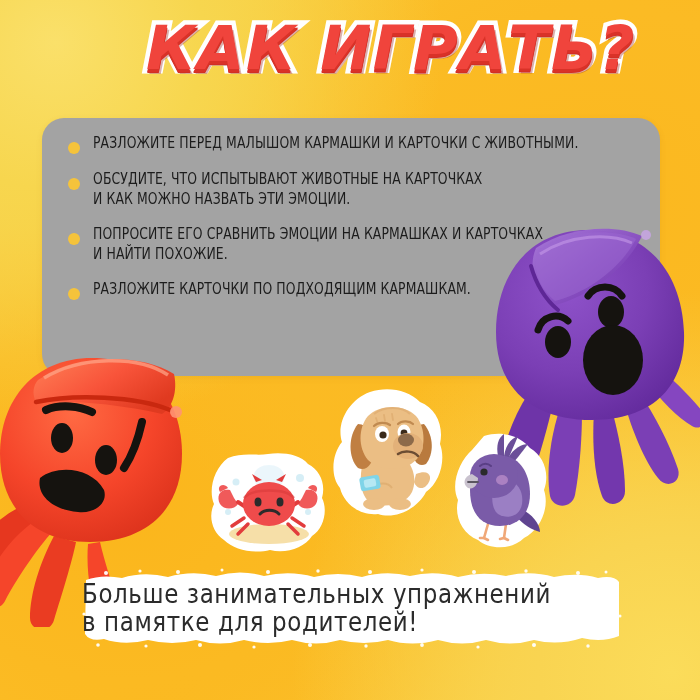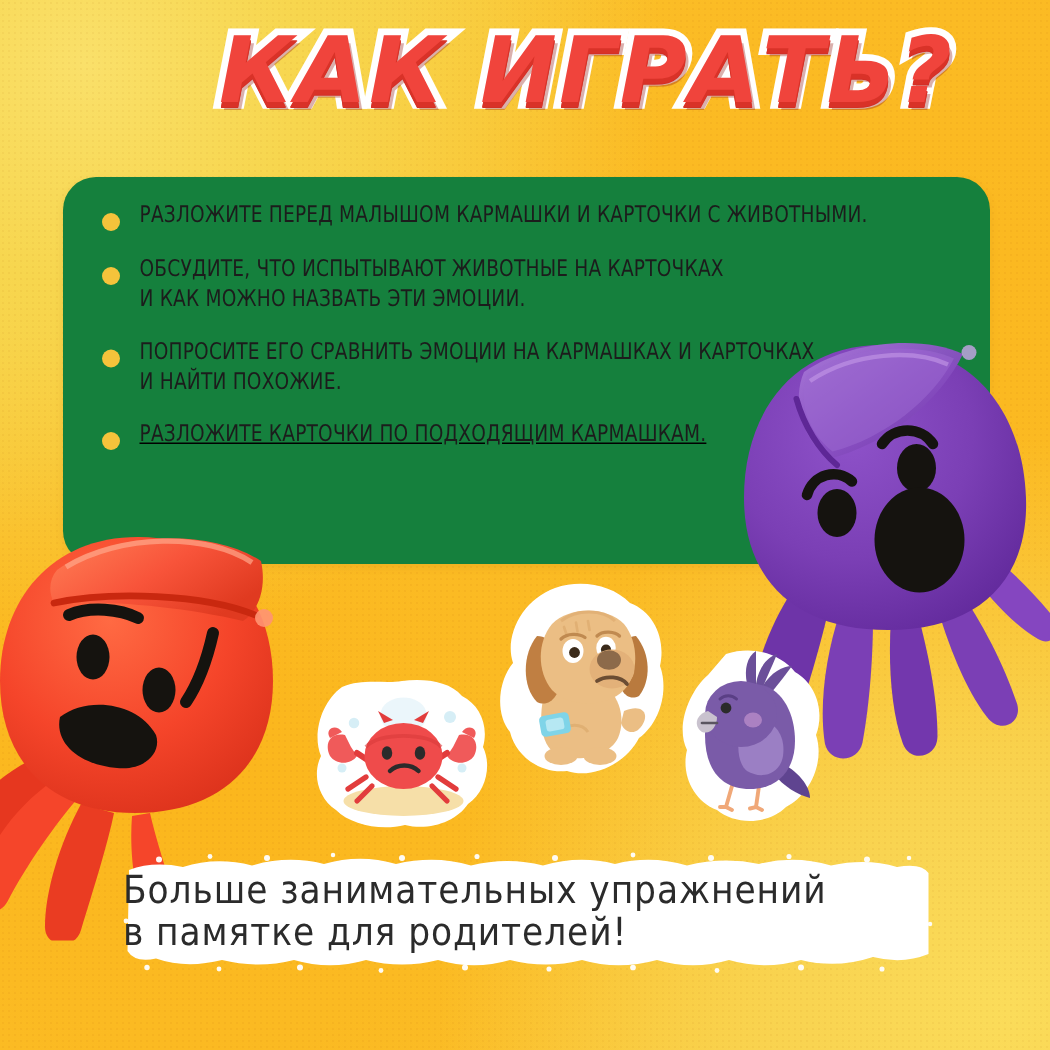--- a/index.html
+++ b/index.html
@@ -46,27 +46,27 @@
     text-shadow:
       0 3px 0 #D93228, 0 4px 0 #D22F26,
       2px 5px 0 rgba(150,30,20,.35);
     white-space:nowrap;
   }
 
   
   #card {
     position:absolute; left:42px; top:118px;
     width:618px; height:258px;
-    background:#15803d; border-radius:22px;
+    background:#a3a3a3; border-radius:22px;
     z-index:5;
     box-shadow:0 2px 6px rgba(140,90,0,.10);
     padding:16px 26px 10px 22px;
   }
   .bullet-row { display:flex; align-items:flex-start; margin-bottom:16px; }
-  .bullet-row:last-child { margin-bottom:0;text-decoration:underline; }
+  .bullet-row:last-child { margin-bottom:0; }
   .dot {
     flex:0 0 auto; width:12px; height:12px; border-radius:50%;
     background:#F5C33B; margin:8px 13px 0 4px;
   }
   .btext {
     font-family:"DejaVu Sans Condensed","DejaVu Sans", sans-serif;
     font-size:15.3px; line-height:1.28;
     color:#1C1C1C; letter-spacing:.15px;
     text-transform:uppercase;
     transform:scaleX(.9); transform-origin:left center;

